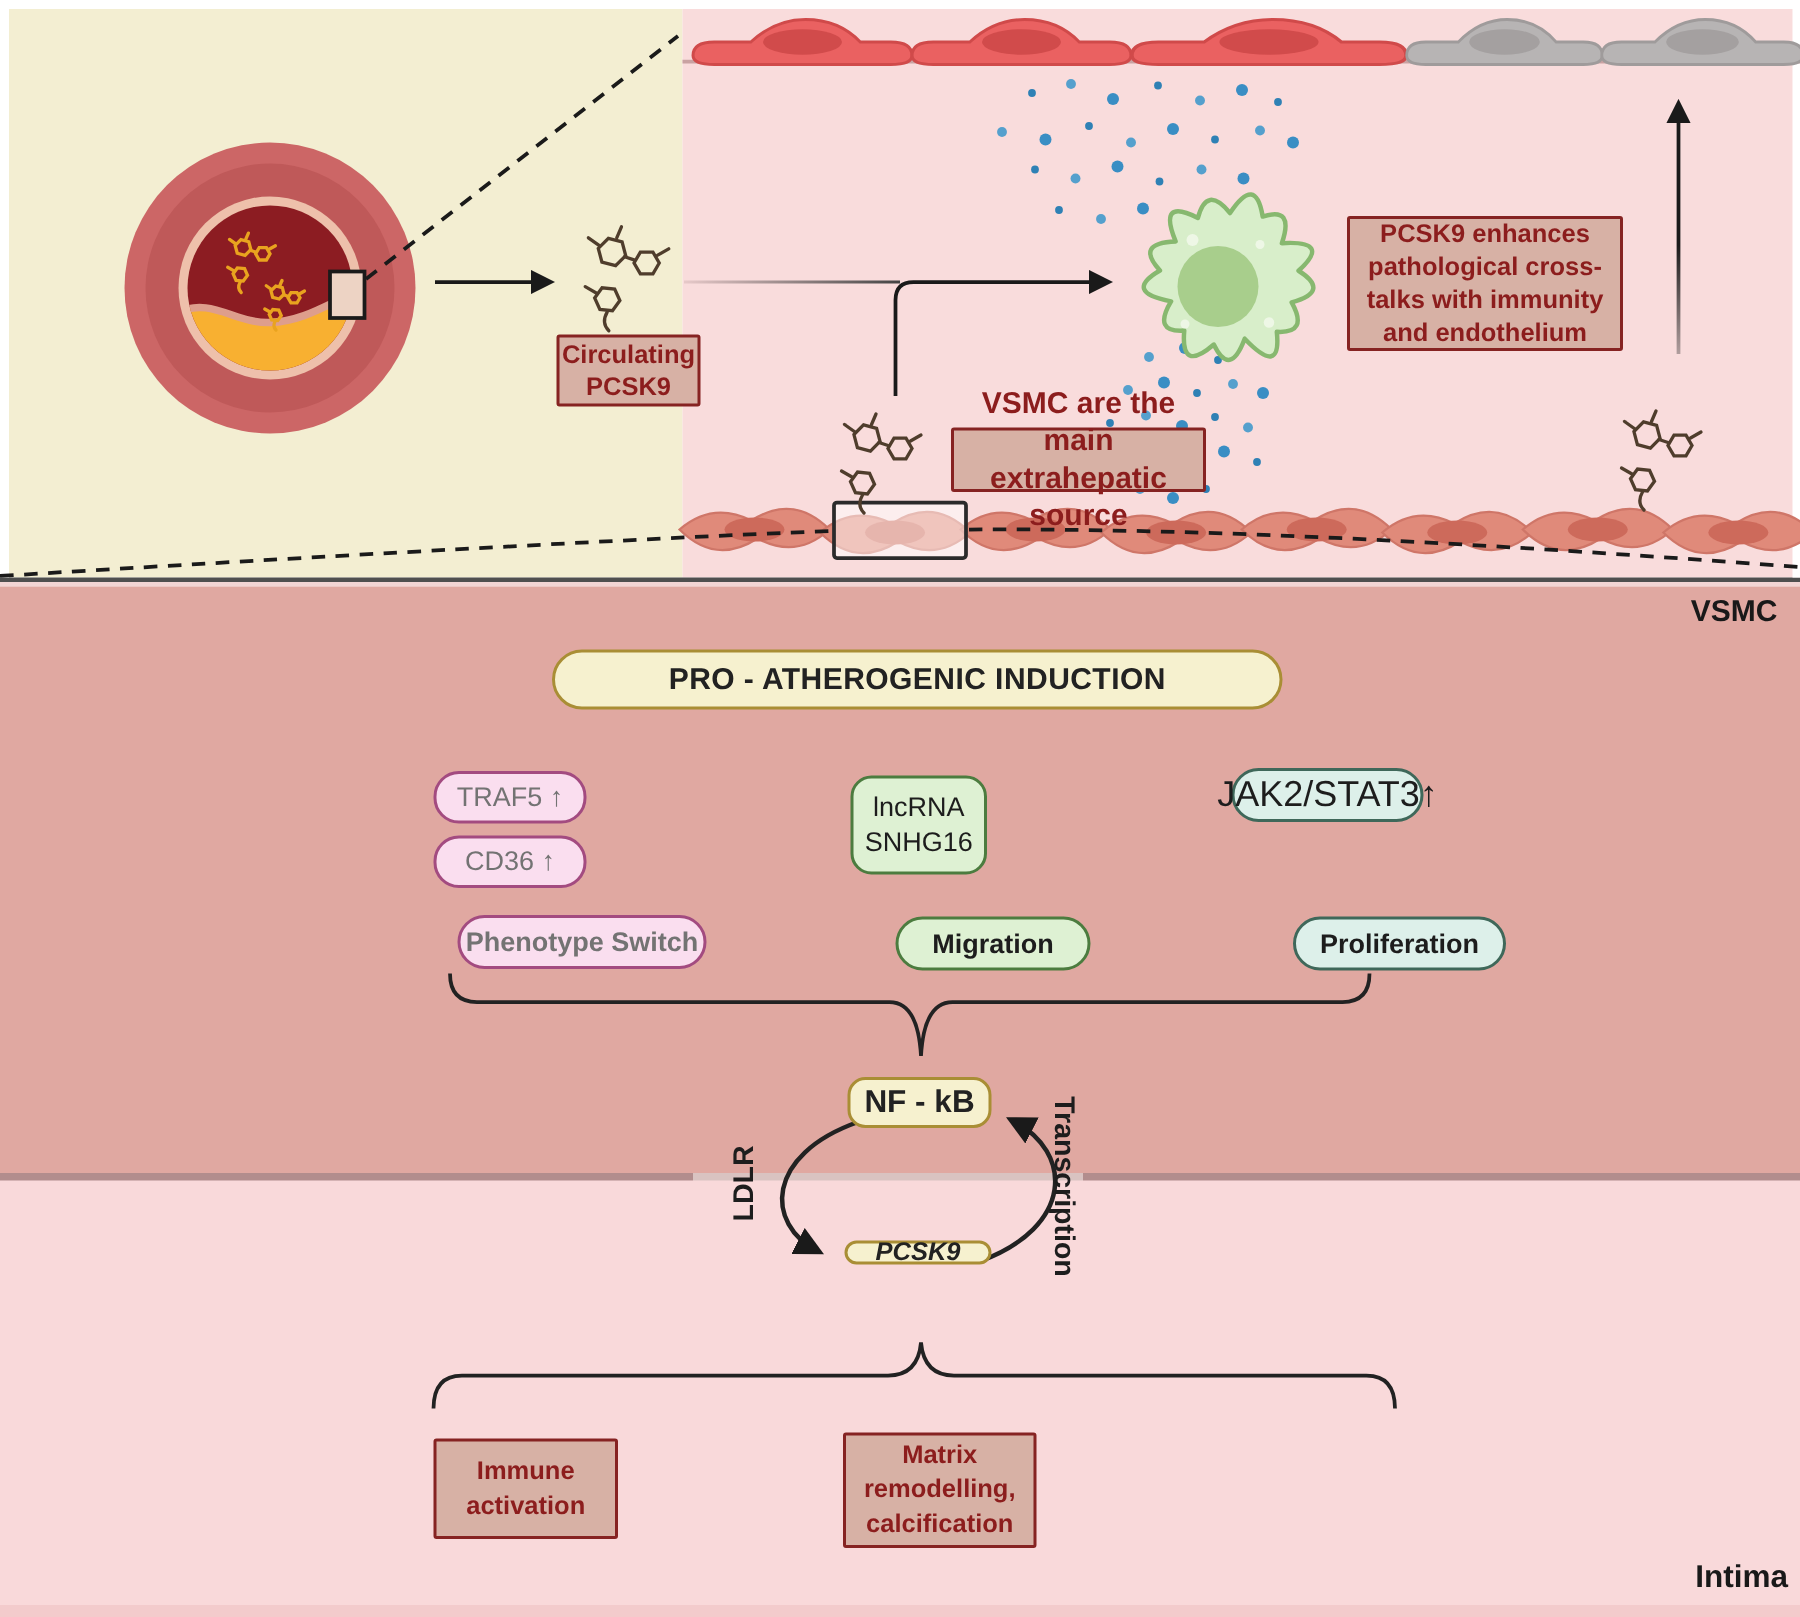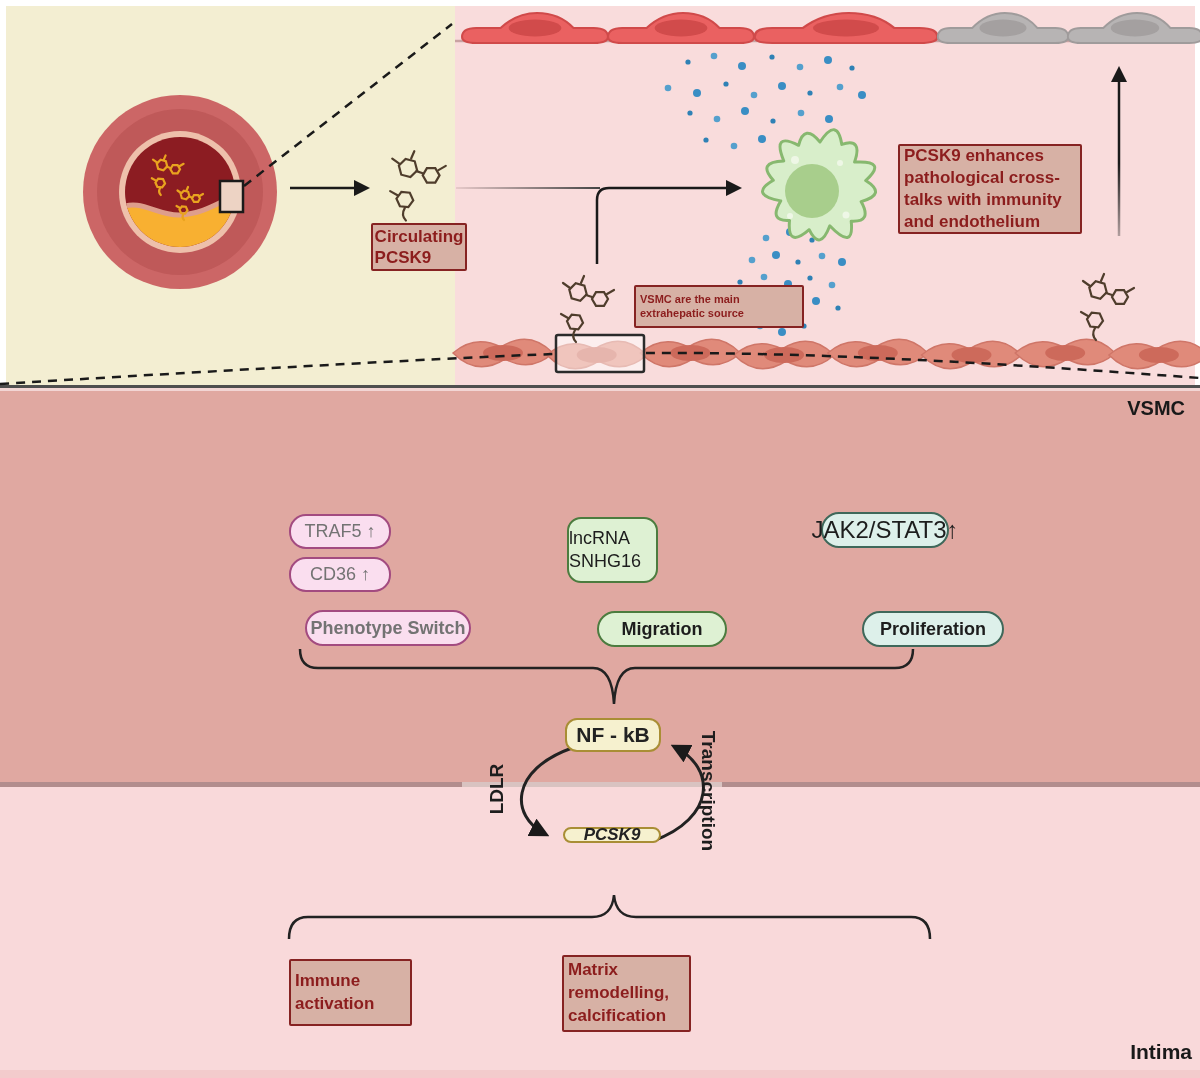--- a/index.html
+++ b/index.html
@@ -1,21 +1,21 @@
 <!DOCTYPE html>
 <html style="--tan-bg: #d7b1a5; --tan-border: #862322; --tan-text: #8c1d1d; --cream-bg: #f6f1cf; --cream-border: #a98e35; --pink-bg: #fadeef; --pink-border: #a34b80; --green-bg: #def1d3; --green-border: #4c7c3f; --teal-bg: #ddf0ea; --teal-border: #3f685a;"><head>
 <meta charset="utf-8">
 <style>
   html,body{margin:0;padding:0;background:#ffffff;}
   .stage{position:relative;width:1200px;height:1078px;overflow:hidden;
          font-family:"Liberation Sans",sans-serif;background:#fff;}
   .bg{position:absolute;}
   svg.canvas{position:absolute;left:0;top:0;}
   .txt{position:absolute;display:flex;align-items:center;justify-content:center;
-       text-align:left;box-sizing:border-box;line-height:1.25;}
+       text-align:center;box-sizing:border-box;line-height:1.25;}
   .tan{background:var(--tan-bg);border:2.5px solid var(--tan-border);
        color:var(--tan-text);font-weight:bold;border-radius:2px;padding:2px 4px;}
   .cream{background:var(--cream-bg);border:2px solid var(--cream-border);
        color:#222;font-weight:bold;}
   .pinkpill{background:var(--pink-bg);border:2px solid var(--pink-border);
        color:#737373;border-radius:17px;}
   .greenbox{background:var(--green-bg);border:2.5px solid var(--green-border);
        color:#1d1d1d;}
   .tealpill{background:var(--teal-bg);border:2.5px solid var(--teal-border);
        color:#1d1d1d;border-radius:18px;}
@@ -258,26 +258,27 @@
       </g>
 
     <path d="M300,649 Q300,668 318,668 L593,668 Q612,668 614,704 Q616,668 635,668 L895,668 Q913,668 913,649" fill="none" stroke="#222" stroke-width="2.5"></path>
     <path d="M289,939 Q289,917 308,917 L592,917 Q612,917 614,895 Q616,917 636,917 L911,917 Q930,917 930,939" fill="none" stroke="#222" stroke-width="2.5"></path>
 
     <path d="M572,748 C510,770 510,816 545,834" fill="none" stroke="#222" stroke-width="3" marker-end="url(#arr)"></path>
     <path d="M653,841 C716,818 716,768 675,747" fill="none" stroke="#222" stroke-width="3" marker-end="url(#arr)"></path>
   </svg>
 
   <div class="txt tan" style="left:371px;top:223px;width:96px;height:48px;font-size:17px;">Circulating PCSK9</div>
-  <div class="txt tan" style="left:634px;top:285px;width:170px;height:43px;font-size:11px;">VSMC are the main extrahepatic source</div>
+  <div class="txt tan" style="left:634px;top:285px;width:170px;height:43px;font-size:20px;">VSMC are the main extrahepatic source</div>
   <div class="txt tan" style="left:898px;top:144px;width:184px;height:90px;font-size:17px;line-height:1.3;">PCSK9 enhances pathological cross-talks with immunity and endothelium</div>
 
   <div class="seclabel" style="left:1100px;top:397px;width:85px;">VSMC</div>
   <div class="seclabel" style="left:1100px;top:1040px;width:92px;font-size:21px;">Intima</div>
 
+  <div class="txt cream" style="left:368px;top:433px;width:487px;height:40px;border-radius:20px;font-size:20px;letter-spacing:.3px;">PRO - ATHEROGENIC INDUCTION</div>
 
   <div class="txt pinkpill" style="left:289px;top:514px;width:102px;height:35px;font-size:18px;">TRAF5 ↑</div>
   <div class="txt pinkpill" style="left:289px;top:557px;width:102px;height:35px;font-size:18px;">CD36 ↑</div>
   <div class="txt pinkpill bold" style="left:257px;top:610px;width:166px;height:36px;font-size:18px;border-radius:18px;">Phenotype Switch</div>
 
   <div class="txt greenbox" style="left:567px;top:517px;width:91px;height:66px;font-size:18px;border-radius:14px;line-height:1.3;">lncRNA SNHG16</div>
   <div class="txt greenbox bold" style="left:549px;top:611px;width:130px;height:36px;font-size:18px;border-radius:18px;">Migration</div>
 
   <div class="txt tealpill" style="left:821px;top:512px;width:128px;height:36px;font-size:24px;">JAK2/STAT3↑</div>
   <div class="txt tealpill bold" style="left:814px;top:611px;width:142px;height:36px;font-size:18px;">Proliferation</div>

